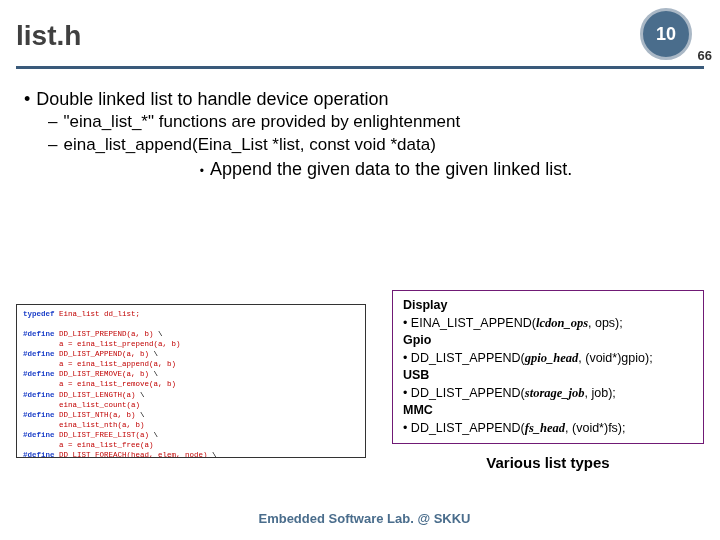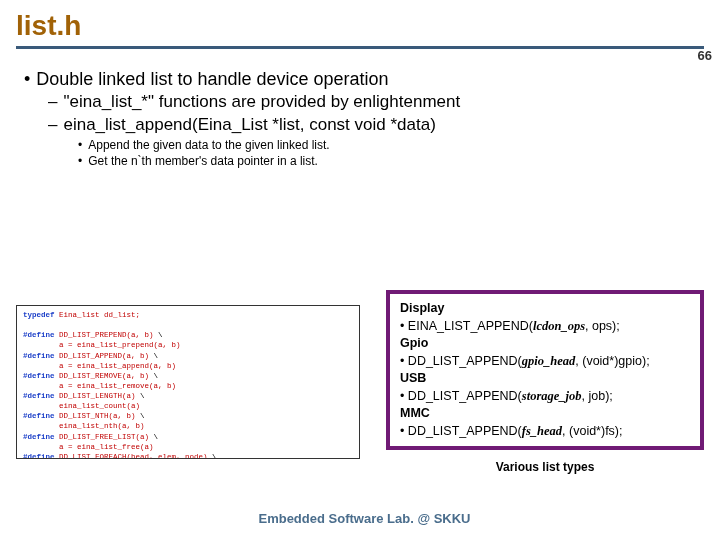--- a/index.html
+++ b/index.html
@@ -15,21 +15,21 @@
   .title-bar {
     display: flex;
     justify-content: space-between;
     align-items: center;
     padding: 10px 28px 4px 16px;
     position: relative;
   }
   .title {
     font-size: 28px;
     font-weight: bold;
-    color: #a16207;
+    color: #404040;
   }
   .badge-wrap {
     position: relative;
     top: -2px;
   }
   .badge {
     width: 46px;
     height: 46px;
     border-radius: 50%;
     background: #4a6d8c;
@@ -54,21 +54,21 @@
     background: #3a5a7a;
     margin: 0 16px 14px 16px;
   }
   .content {
     padding: 4px 26px 0 24px;
     font-size: 18px;
     line-height: 1.35;
   }
   .b1 { margin-left: 0; }
   .b2 { margin-left: 24px; font-size: 17px; }
-  .b3 { margin-left: 54px; font-size: 12px; }
+  .b3 { margin-left: 54px; font-size: 18px; text-align: center; }
   .dot::before { content: "•"; margin-right: 6px; }
   .dash::before { content: "–"; margin-right: 6px; }
   .sdot::before { content: "•"; margin-right: 6px; font-size: 12px; }
   .lower {
     position: absolute;
     top: 290px;
     left: 16px;
     right: 16px;
     display: flex;
     gap: 26px;
@@ -89,61 +89,63 @@
   .kw { color: #1a3ec8; font-weight: bold; }
   .tn { color: #c00000; }
   .dn { color: #c00000; }
   .rightcol {
     flex: 1;
     display: flex;
     flex-direction: column;
     align-items: center;
   }
   .listbox {
-    border: 4px solid #701a75;
+    border: 1px solid #701a75;
     padding: 6px 10px;
     font-size: 12.5px;
     line-height: 1.4;
     width: 290px;
     background: #fff;
   }
   .listbox b { font-weight: bold; }
   .listbox i { font-style: italic; font-weight: bold; font-family: Liberation Serif, serif; }
   .caption {
     margin-top: 10px;
-    font-size: 12px;
+    font-size: 15px;
     font-weight: bold;
     text-align: center;
   }
   .footer {
     position: absolute;
     bottom: 14px;
     left: 9px;
     right: 0;
     text-align: center;
     font-size: 13px;
     color: #4a6d8c;
     font-weight: bold;
   }
 </style>
 </head>
 <body>
 
 <div class="title-bar">
   <div class="title">list.h</div>
+  <div class="badge-wrap">
+    <div class="badge">10</div>
+  </div>
 </div>
 <div class="sub-badge">66</div>
 <div class="hr"></div>
 
 <div class="content">
   <div class="b1 dot">Double linked list to handle device operation</div>
   <div class="b2 dash">"eina_list_*" functions are provided by enlightenment</div>
   <div class="b2 dash">eina_list_append(Eina_List *list, const void *data)</div>
   <div class="b3 sdot">Append the given data to the given linked list.</div>
-  <div class="b3 sdot">Get the n`th member's data pointer in a list.</div>
 </div>
 
 <div class="lower">
   <div class="codebox"><span class="kw">typedef</span> <span class="tn">Eina_list</span> <span class="dn">dd_list;</span>
 
 <span class="kw">#define</span> <span class="dn">DD_LIST_PREPEND(a, b)</span> \
         <span class="dn">a = eina_list_prepend(a, b)</span>
 <span class="kw">#define</span> <span class="dn">DD_LIST_APPEND(a, b)</span> \
         <span class="dn">a = eina_list_append(a, b)</span>
 <span class="kw">#define</span> <span class="dn">DD_LIST_REMOVE(a, b)</span> \

